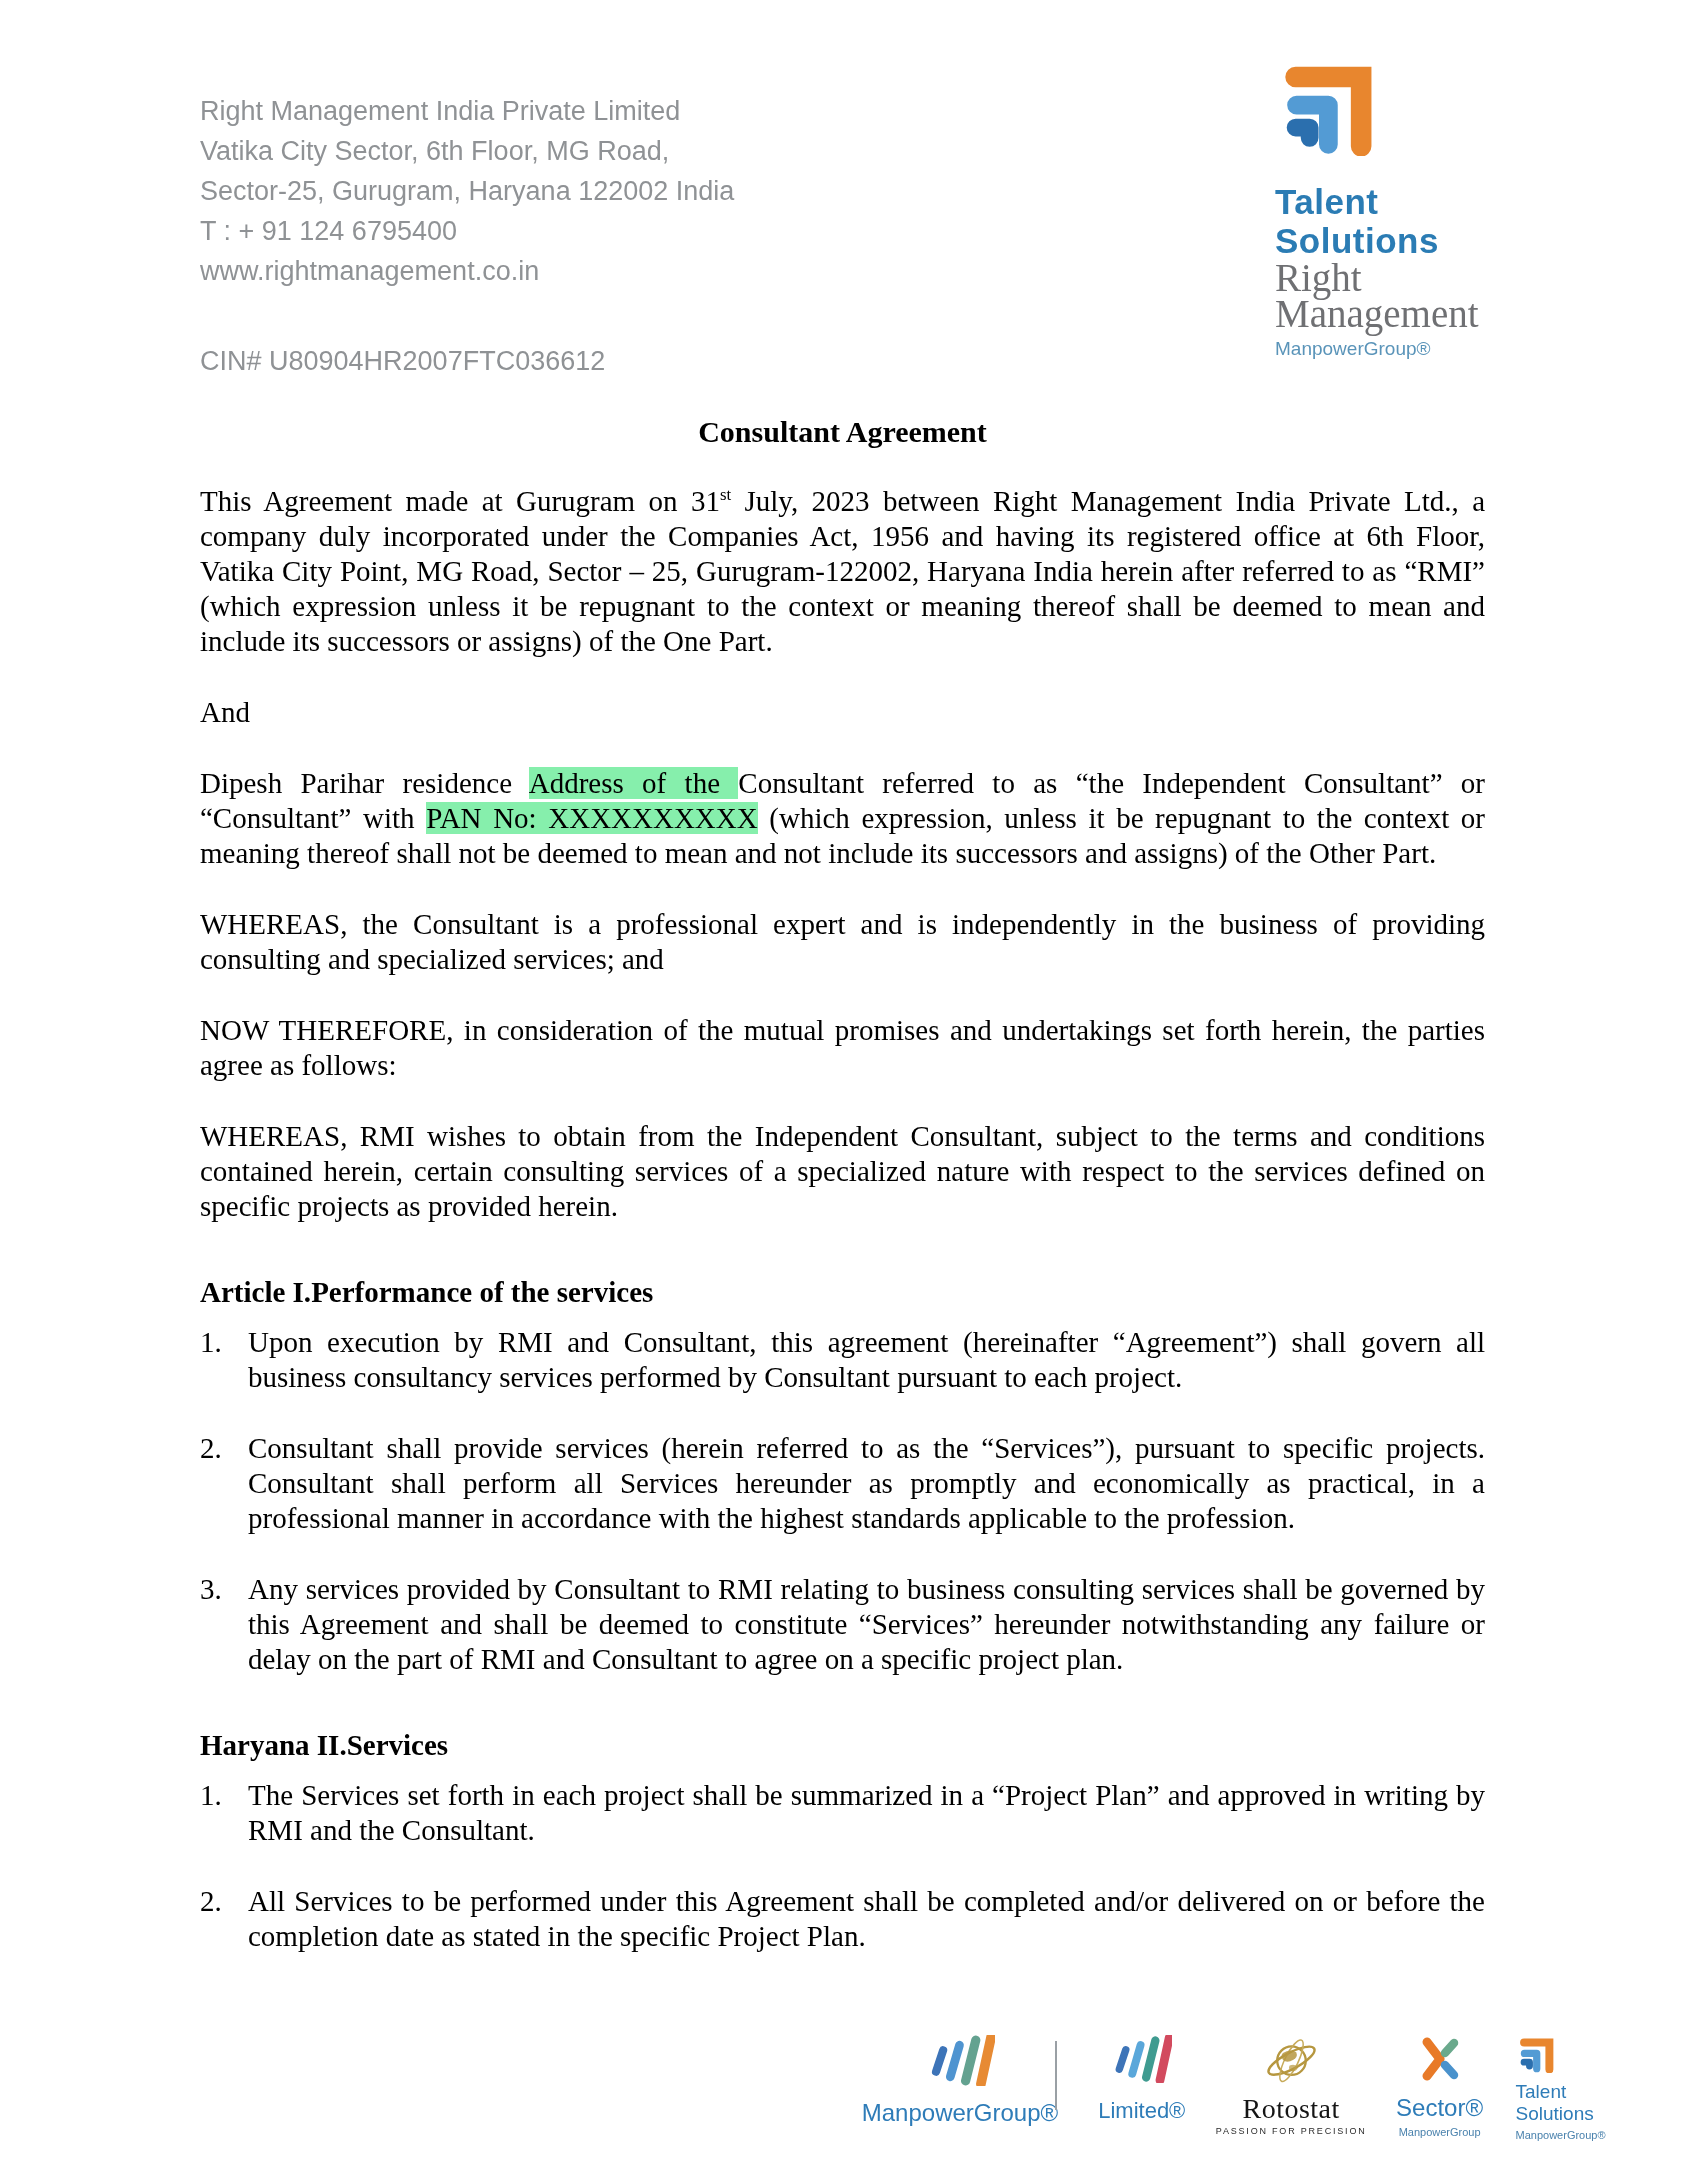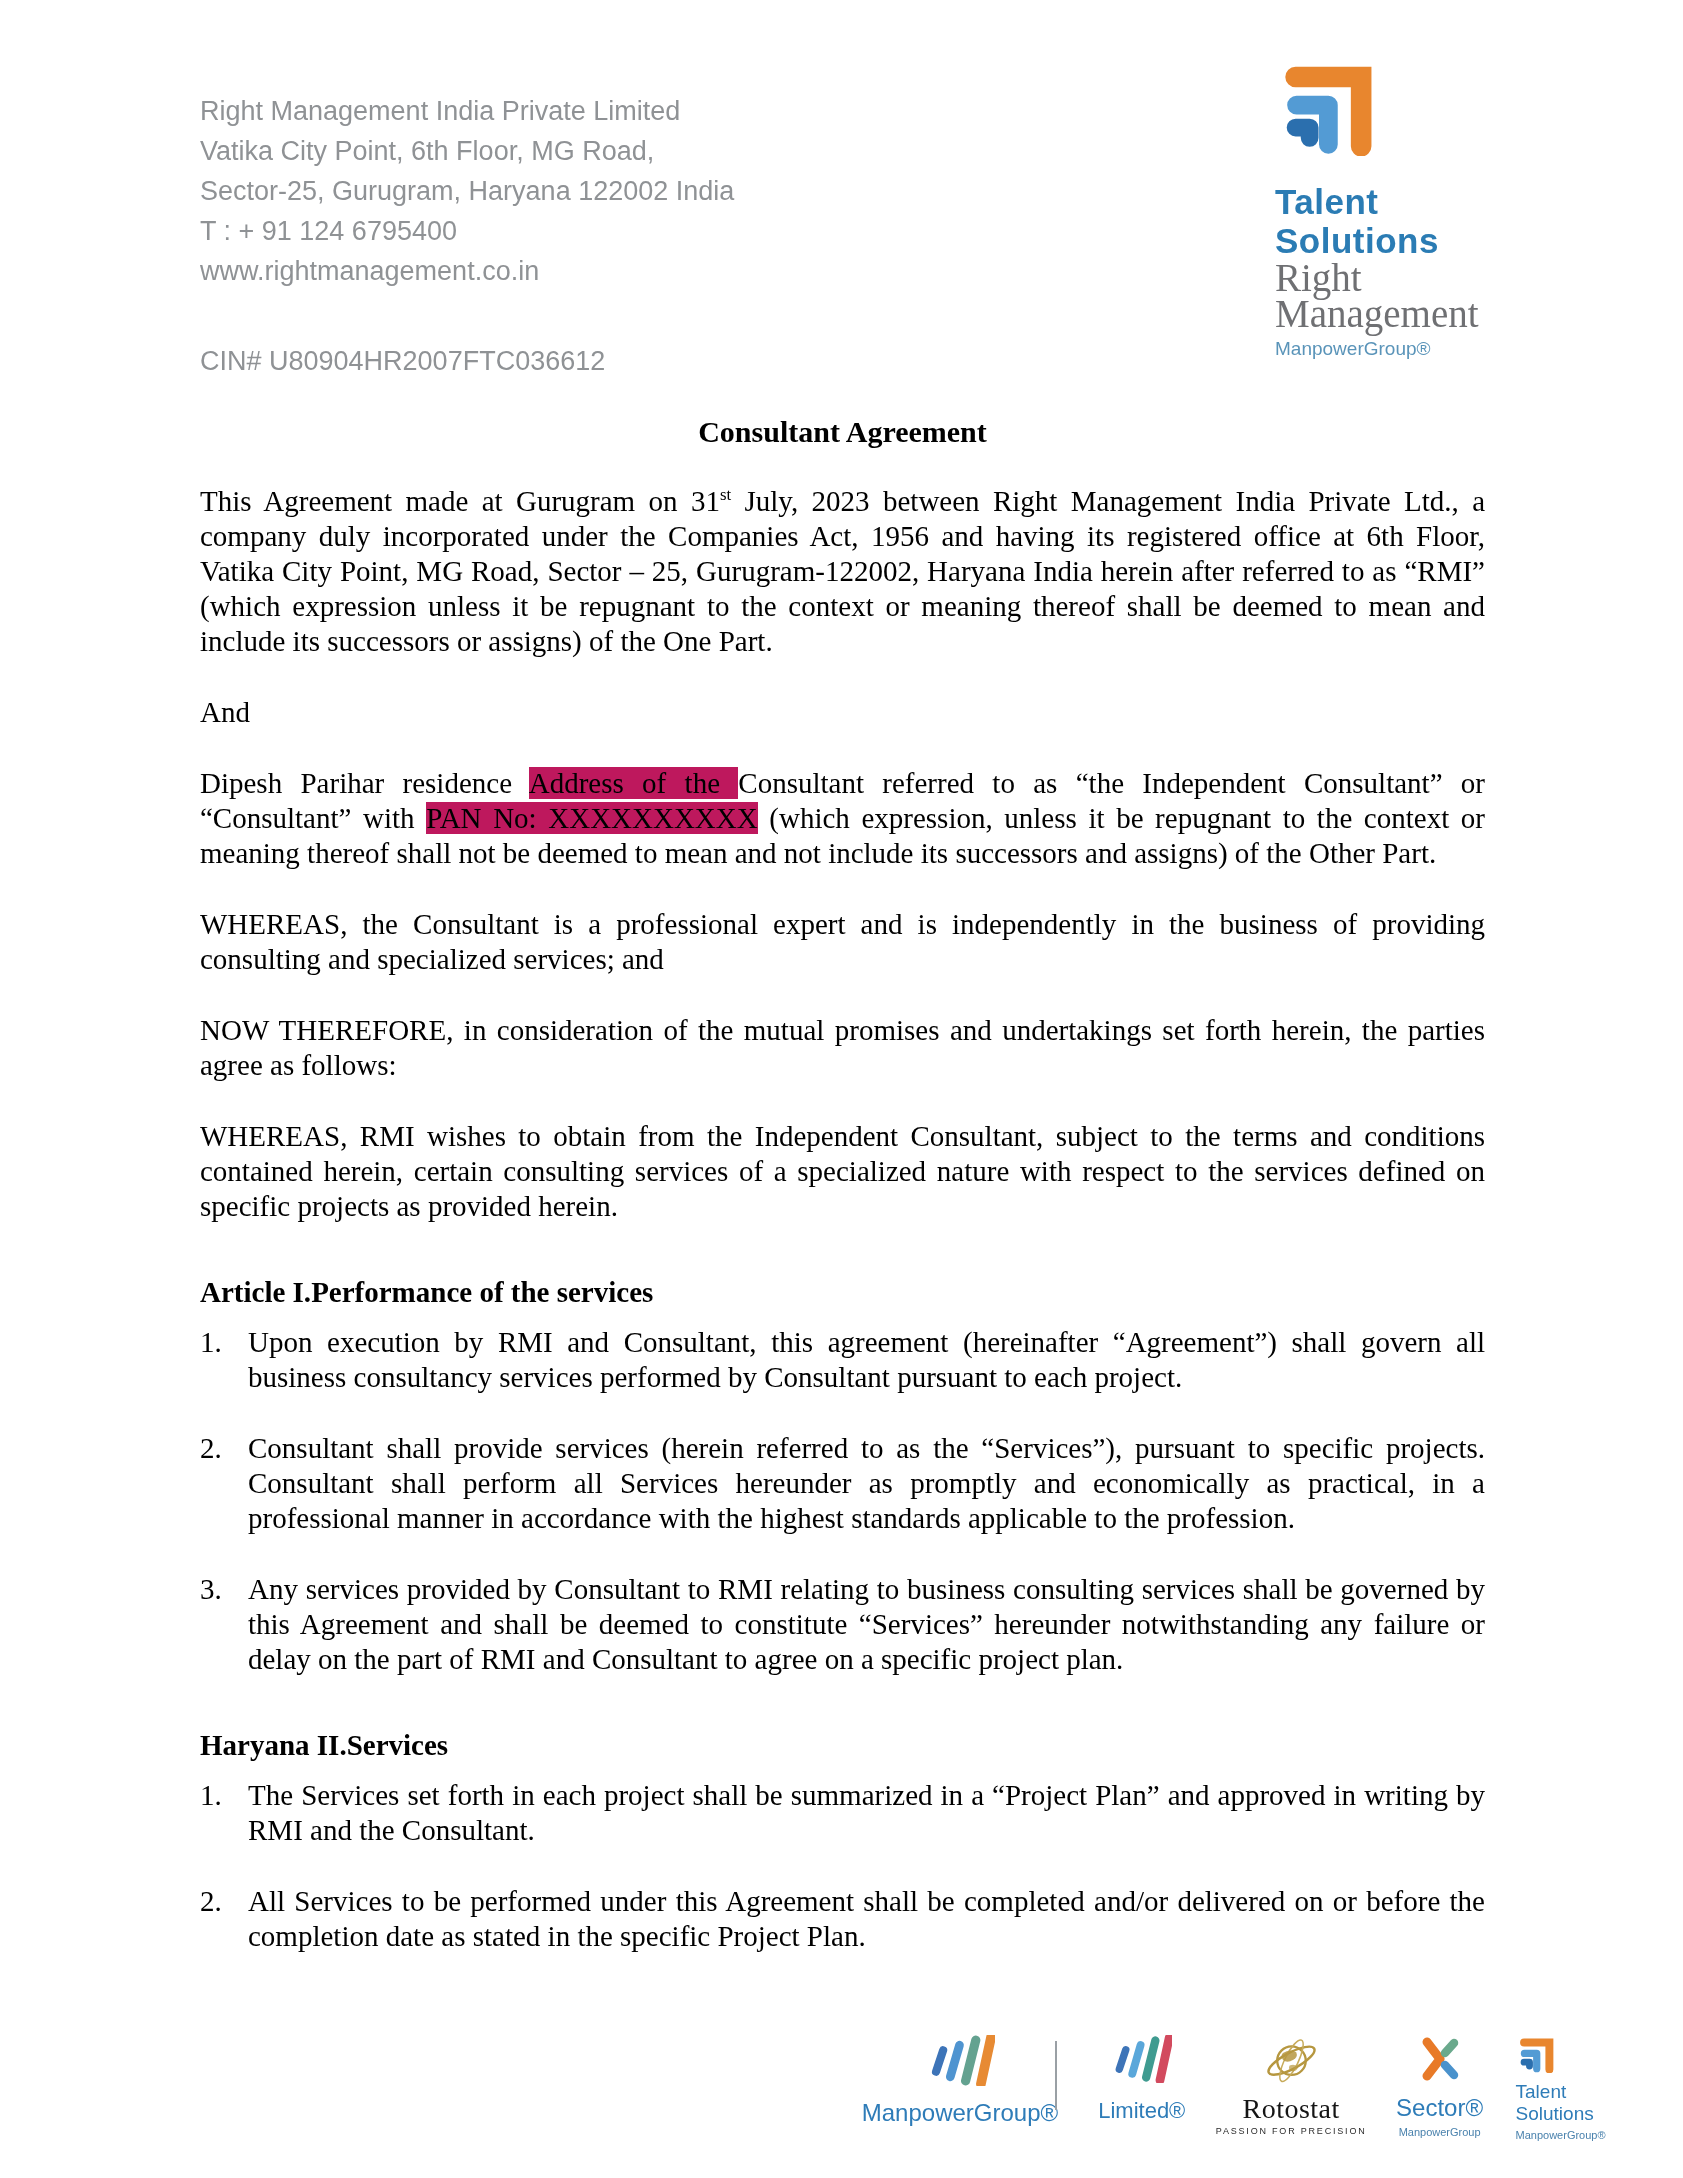--- a/index.html
+++ b/index.html
@@ -78,21 +78,21 @@
   }
   .article-label { display: inline-block; min-width: 111px; }
   .list-item {
     position: relative;
     padding-left: 48px;
     margin: 0 0 36px 0;
     text-align: justify;
   }
   .list-num { position: absolute; left: 0; top: 0; }
   .b { font-weight: normal; }
-  .hl { background: #be185d; }
+  .hl { background: #86efac; }
   sup.sp { font-size: 0.58em; line-height: 0; vertical-align: super; }
 
   
   .footer {
     position: absolute;
     left: 871px;
     top: 2035px;
     width: 738px;
     display: flex;
     align-items: flex-start;
@@ -126,21 +126,21 @@
   .f-ts-text { font-size: 19px; line-height: 22px; color: #2e7cb8; }
   .f-ts .f-ts-text:first-of-type { margin-top: 8px; }
 </style>
 </head>
 <body>
 
 <div class="page">
 
   <div class="header-left">
     <div>Right Management India Private Limited</div>
-    <div>Vatika City Point, 6th Floor, MG Road,</div>
+    <div>Vatika City Sector, 6th Floor, MG Road,</div>
     <div>Sector-25, Gurugram, Haryana 122002 India</div>
     <div>T : + 91 124 6795400</div>
     <div>www.rightmanagement.co.in</div>
     <div class="cin">CIN# U80904HR2007FTC036612</div>
   </div>
 
   <div class="logo">
     <svg class="logo-icon" width="103" height="99" viewBox="0 0 110 105" aria-hidden="true">
       <path d="M22 21 L92 21 L92 95" fill="none" stroke="#e8862e" stroke-width="22" stroke-linecap="round" stroke-linejoin="miter"></path>
       <path d="M23 51 L57 51 L57 93" fill="none" stroke="#539bd4" stroke-width="20" stroke-linecap="round" stroke-linejoin="round"></path>

